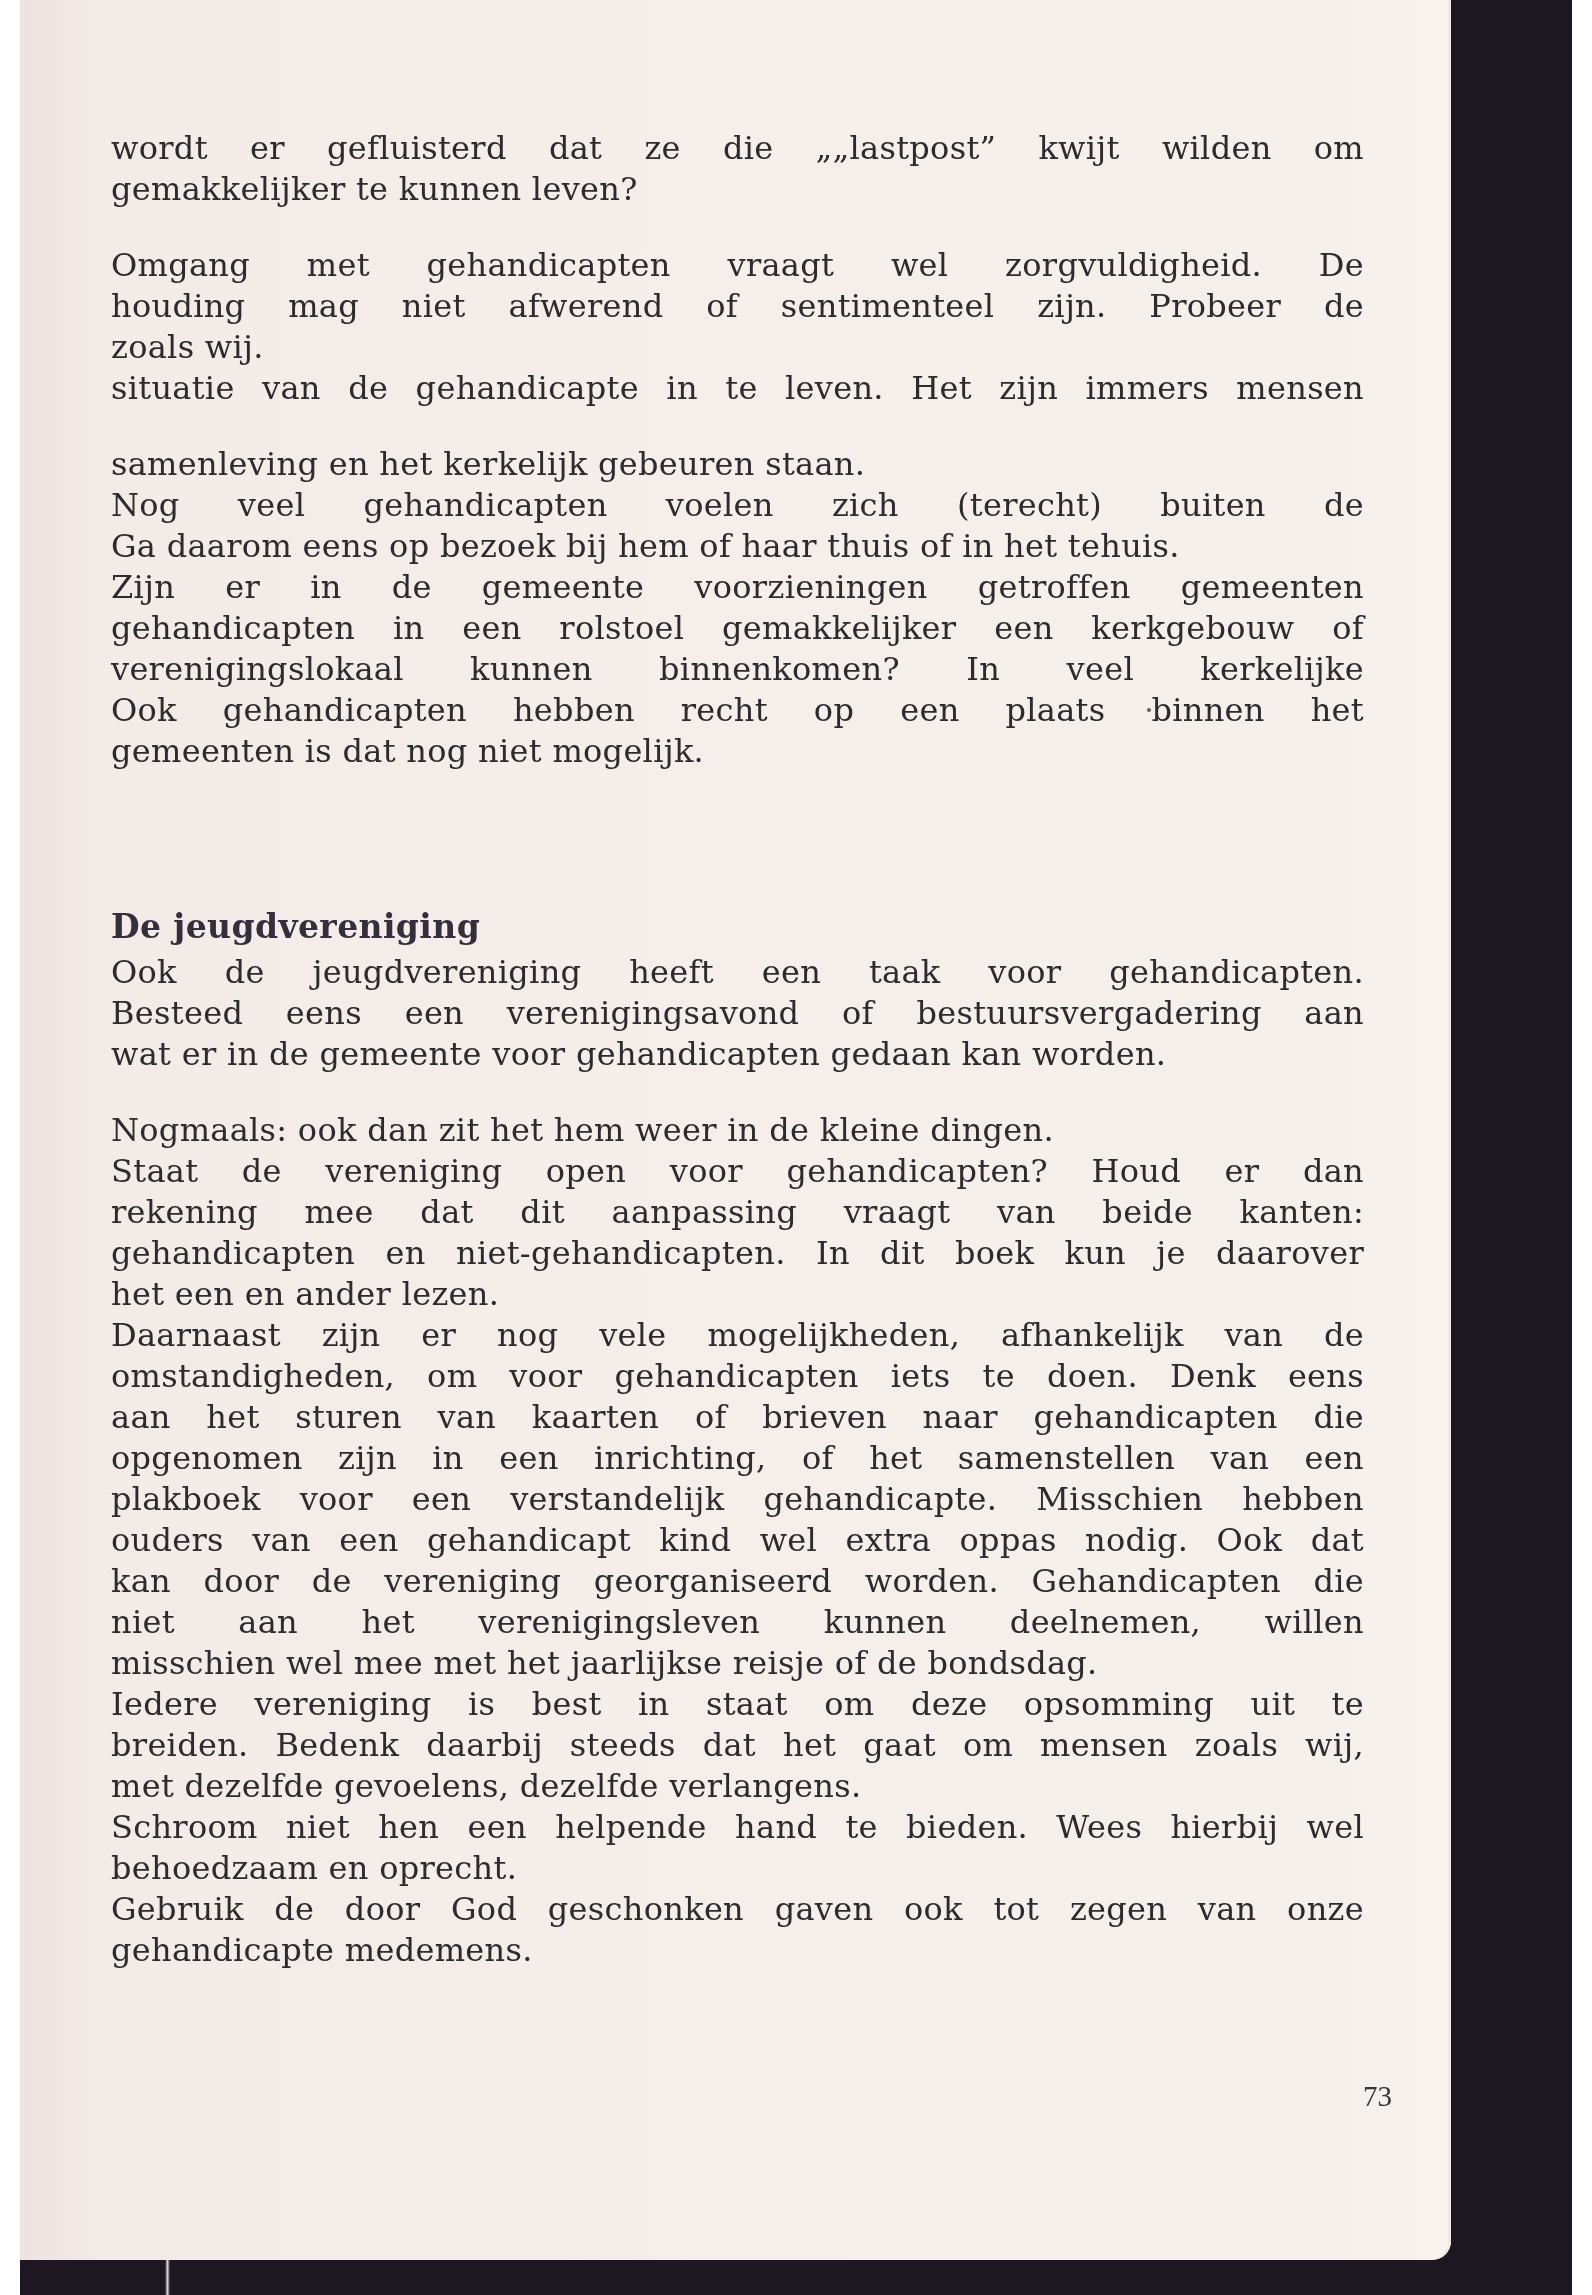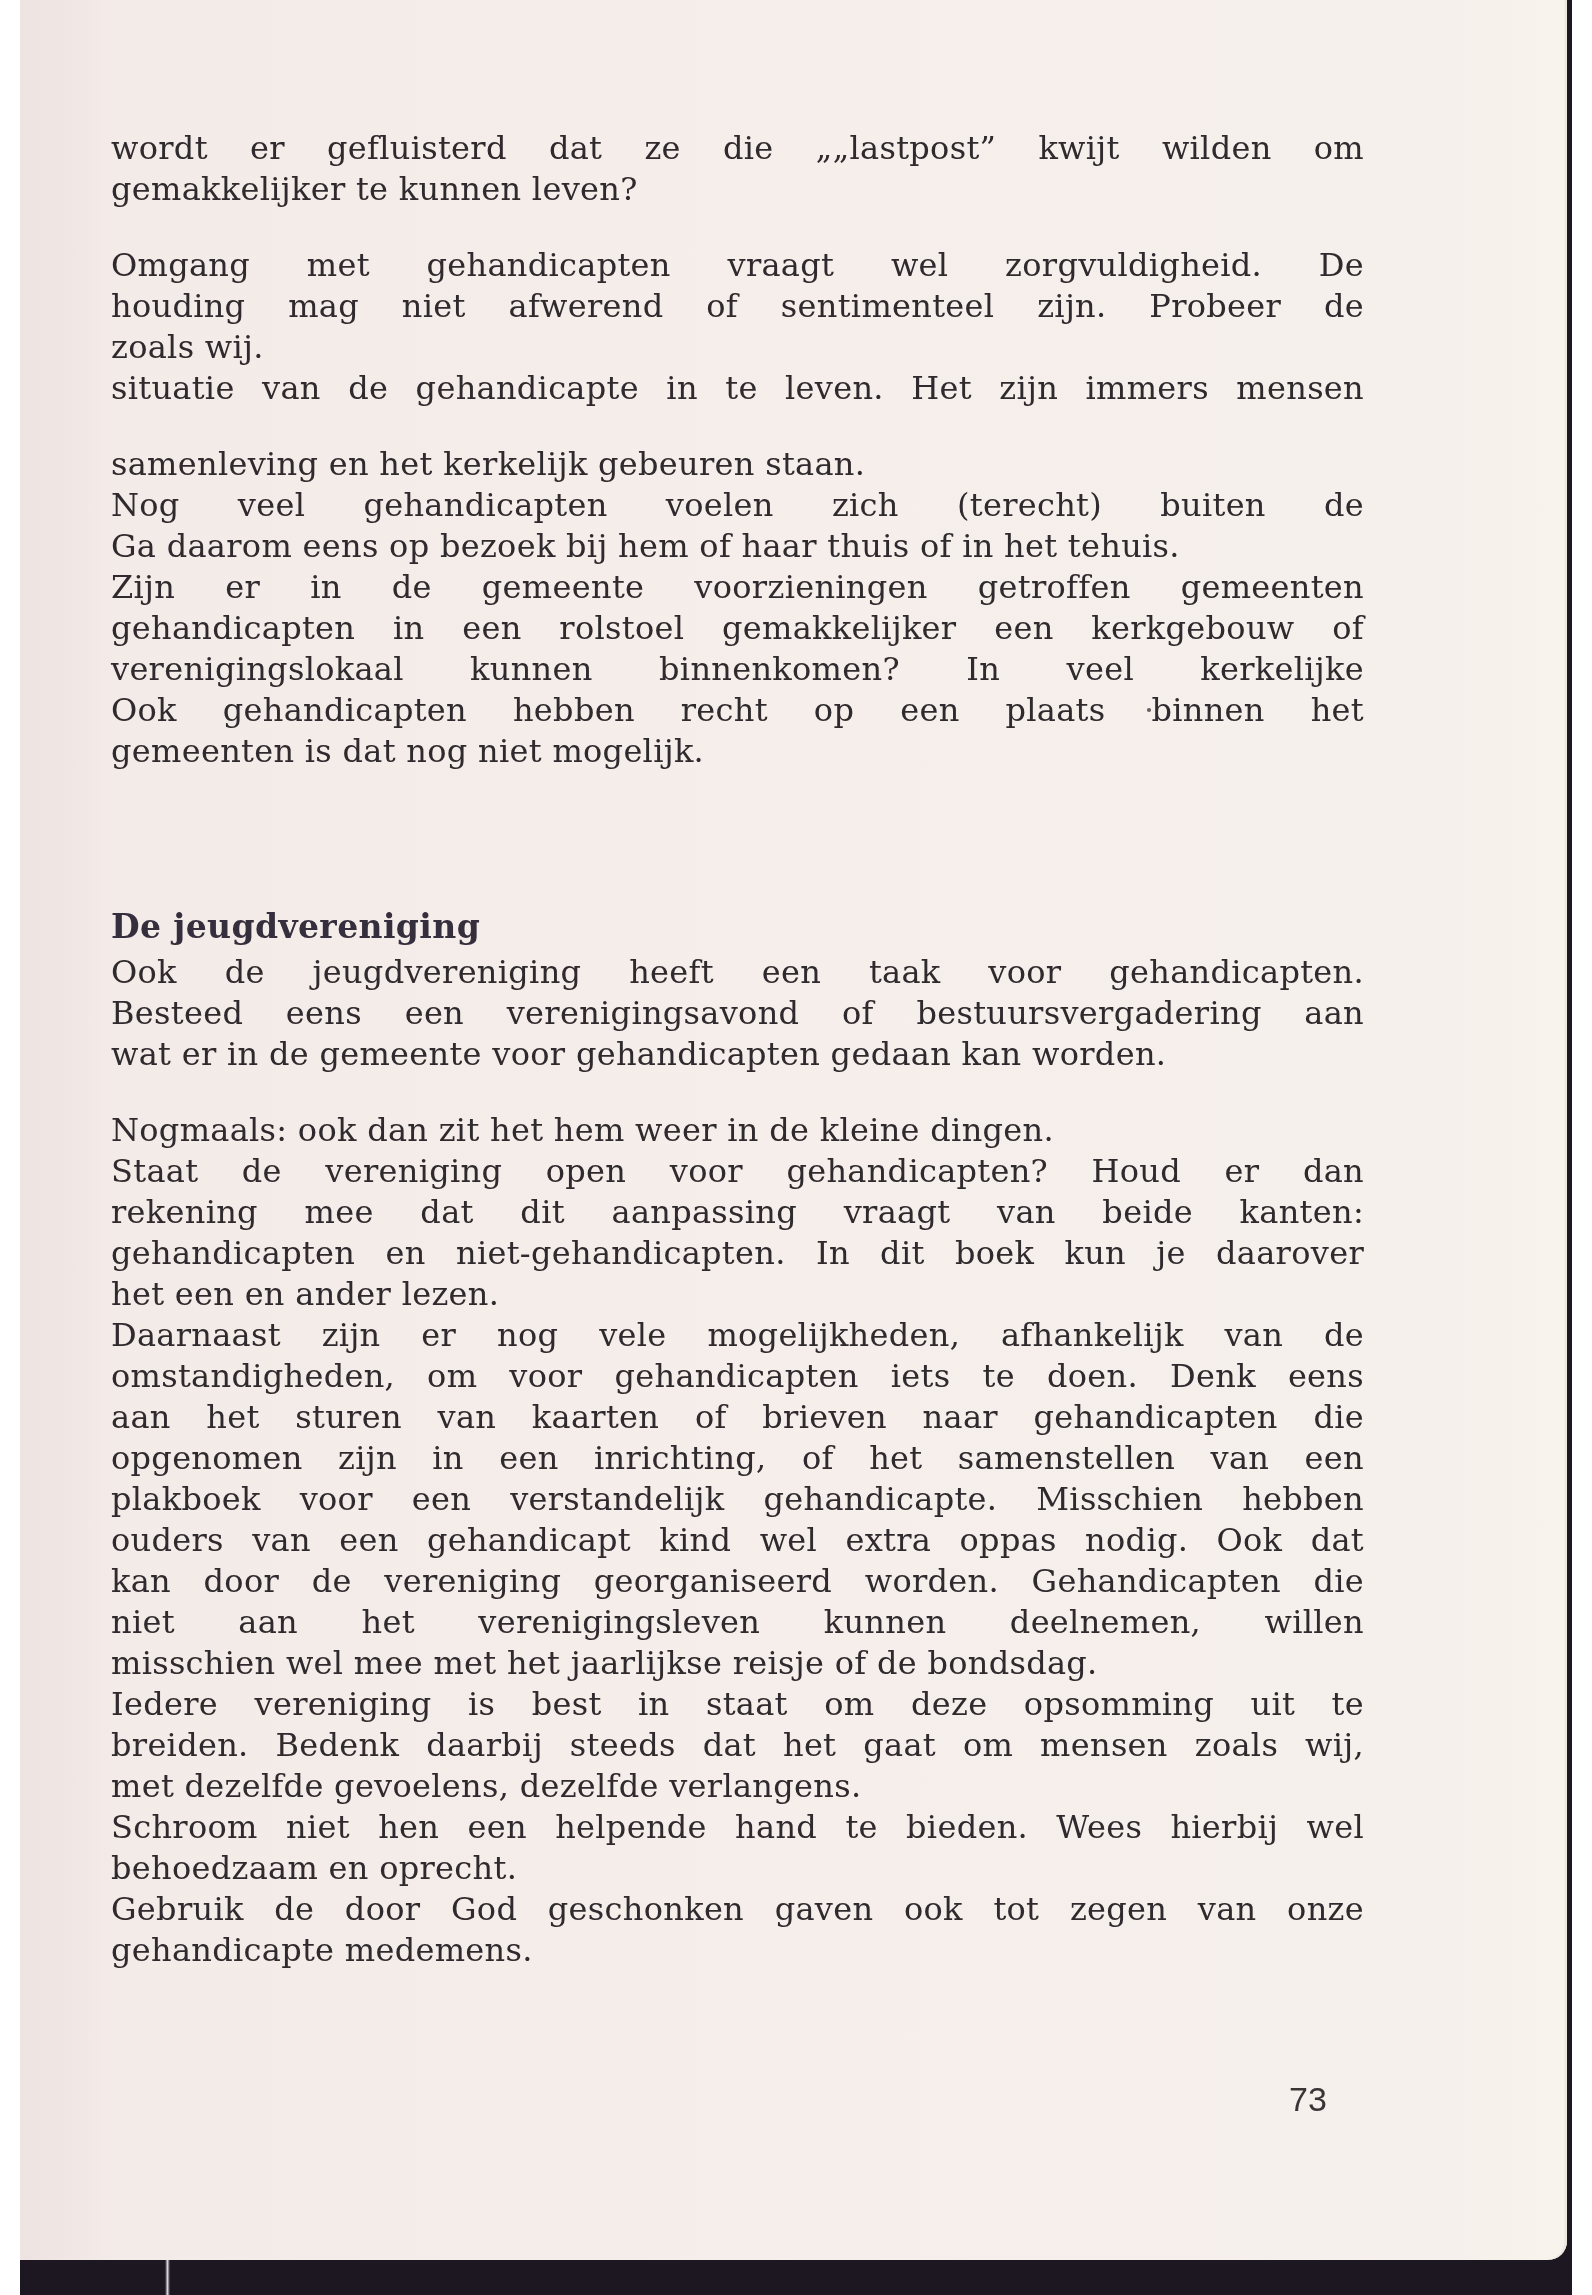--- a/index.html
+++ b/index.html
@@ -29,21 +29,21 @@
       left: 145px;
       top: 2259px;
       width: 5.2px;
       height: 36px;
       background: linear-gradient(90deg, #1c1720, #d8d4dc, #1c1720);
     }
     .page {
       position: absolute;
       left: 20px;
       top: 0;
-      width: 1547px;
+      width: 1431px;
       height: 2260px;
       background: linear-gradient(90deg, #ede3e0 0%, #f3ebe8 6%, #f5eeeb 50%, #f6f0ec 92%, #f8f3ec 100%);
       border-bottom-right-radius: 19px;
       box-shadow: inset -2.6px 0 0 #efe7e2;
     }
     .page-content {
       position: absolute;
       left: 91px;
       top: 128px;
       width: 1253px;
@@ -74,24 +74,24 @@
       font-family: "DejaVu Serif", "Liberation Serif", serif;
       font-weight: bold;
       font-size: 33px;
       line-height: 43px;
       color: #352e3c;
       letter-spacing: 0.4px;
       margin-bottom: 3.5px;
     }
     .page-number {
       position: absolute;
-      left: 1269px;
+      left: 1343px;
       top: 2080px;
-      font-family: Liberation Sans, sans-serif;
-      font-size: 34px;
+      font-family: Liberation Serif, serif;
+      font-size: 29px;
       color: #3a3436;
     }
     .stray-dot {
       position: absolute;
       width: 3.5px;
       height: 3.5px;
       border-radius: 50%;
       background: #6a6266;
     }
   </style>

